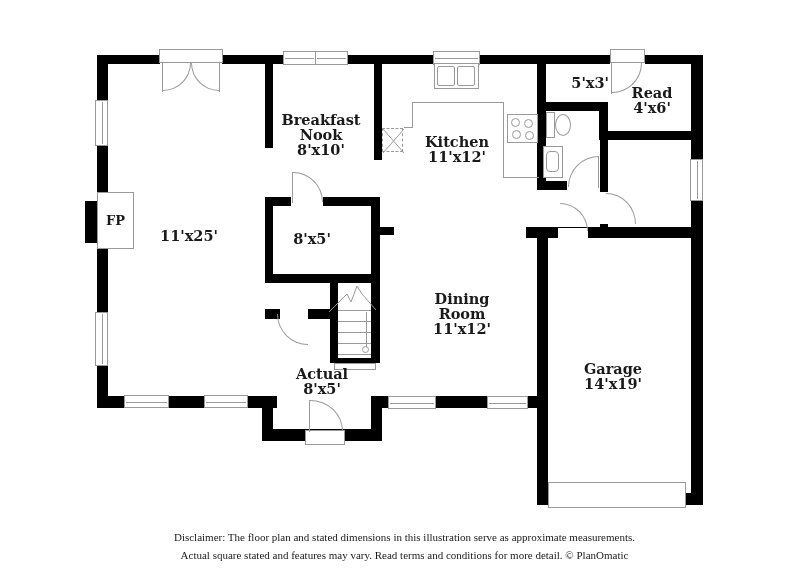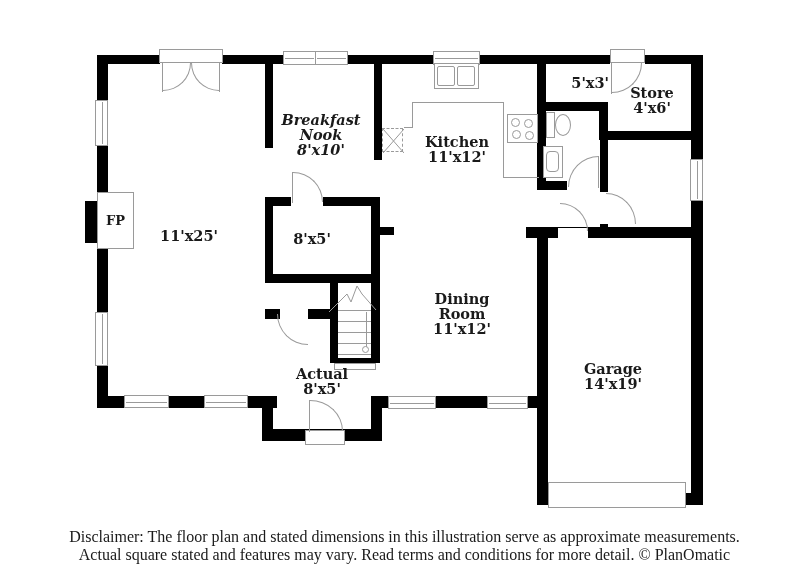--- a/index.html
+++ b/index.html
@@ -17,21 +17,21 @@
   .arc-bl{border-bottom:1px solid var(--fix,#9a9a9a);border-left:1px solid var(--fix,#9a9a9a);border-bottom-left-radius:100% 100%;}
   .arc-br{border-bottom:1px solid var(--fix,#9a9a9a);border-right:1px solid var(--fix,#9a9a9a);border-bottom-right-radius:100% 100%;}
   .leaf{position:absolute;background:var(--fix,#9a9a9a);}
   .fixline{position:absolute;background:var(--fix,#9a9a9a);}
   .fixbox{position:absolute;background:#fff;border:1px solid var(--fix,#9a9a9a);box-sizing:border-box;}
   .label{position:absolute;font-weight:bold;font-size:14.5px;line-height:15px;text-align:center;color:var(--text,#1a1a1a);letter-spacing:0;}
   .stairs{position:absolute;background:repeating-linear-gradient(to bottom,#fff 0 10px,var(--fix,#9a9a9a) 10px 11px);}
   .xbox{position:absolute;border:1px dashed var(--fix,#9a9a9a);box-sizing:border-box;}
   .burner{position:absolute;width:9px;height:9px;border:1px solid var(--fix,#9a9a9a);border-radius:50%;background:#fff;box-sizing:border-box;}
   .footer{position:absolute;left:0;right:0;text-align:center;font-family:"Liberation Serif",serif;
-          font-size:16px;line-height:18px;color:var(--text,#1a1a1a);}
+          font-size:11px;line-height:18px;color:var(--text,#1a1a1a);}
 </style>
 </head>
 <body>
 
 <div id="canvas">
 
   <div class="wall" style="left:97px;top:55px;width:63px;height:9px;"></div>
   <div class="wall" style="left:222px;top:55px;width:61px;height:9px;"></div>
   <div class="wall" style="left:348px;top:55px;width:85px;height:9px;"></div>
   <div class="wall" style="left:480px;top:55px;width:130px;height:9px;"></div>
@@ -143,42 +143,42 @@
   <svg width="48" height="36" style="position:absolute;left:329px;top:282px;">
     <polyline points="0,30 18,12 22,20 28,4 33,12 47,28" fill="none" stroke="#9a9a9a" stroke-width="1"></polyline>
   </svg>
   <div class="fixbox" style="left:334px;top:363px;width:42px;height:7px;"></div>
 
   <div class="fixbox" style="left:548px;top:482px;width:138px;height:26px;"></div>
 
   <div class="label" style="left:154px;top:228px;width:70px;">
     <div>11'x25'</div>
   </div>
-  <div class="label" style="left:276px;top:112px;width:90px;font-style:italic;">
+  <div class="label" style="left:276px;top:112px;width:90px;">
     <div>Breakfast Nook</div>
     <div>8'x10'</div>
   </div>
   <div class="label" style="left:412px;top:134px;width:90px;">
     <div>Kitchen</div>
     <div>11'x12'</div>
   </div>
   <div class="label" style="left:427px;top:291px;width:70px;">
     <div>Dining Room</div>
     <div>11'x12'</div>
   </div>
   <div class="label" style="left:277px;top:366px;width:90px;">
     <div>Actual</div>
     <div>8'x5'</div>
   </div>
   <div class="label" style="left:568px;top:361px;width:90px;">
     <div>Garage</div>
     <div>14'x19'</div>
   </div>
   <div class="label" style="left:612px;top:85px;width:80px;">
-    <div>Store</div>
+    <div>Read</div>
     <div>4'x6'</div>
   </div>
   <div class="label" style="left:272px;top:231px;width:80px;">
     <div>8'x5'</div>
   </div>
   <div class="label" style="left:529px;top:75px;width:80px;text-align:right;">
     <div>5'x3'</div>
   </div>
 
   <div class="footer" style="top:528px;">

